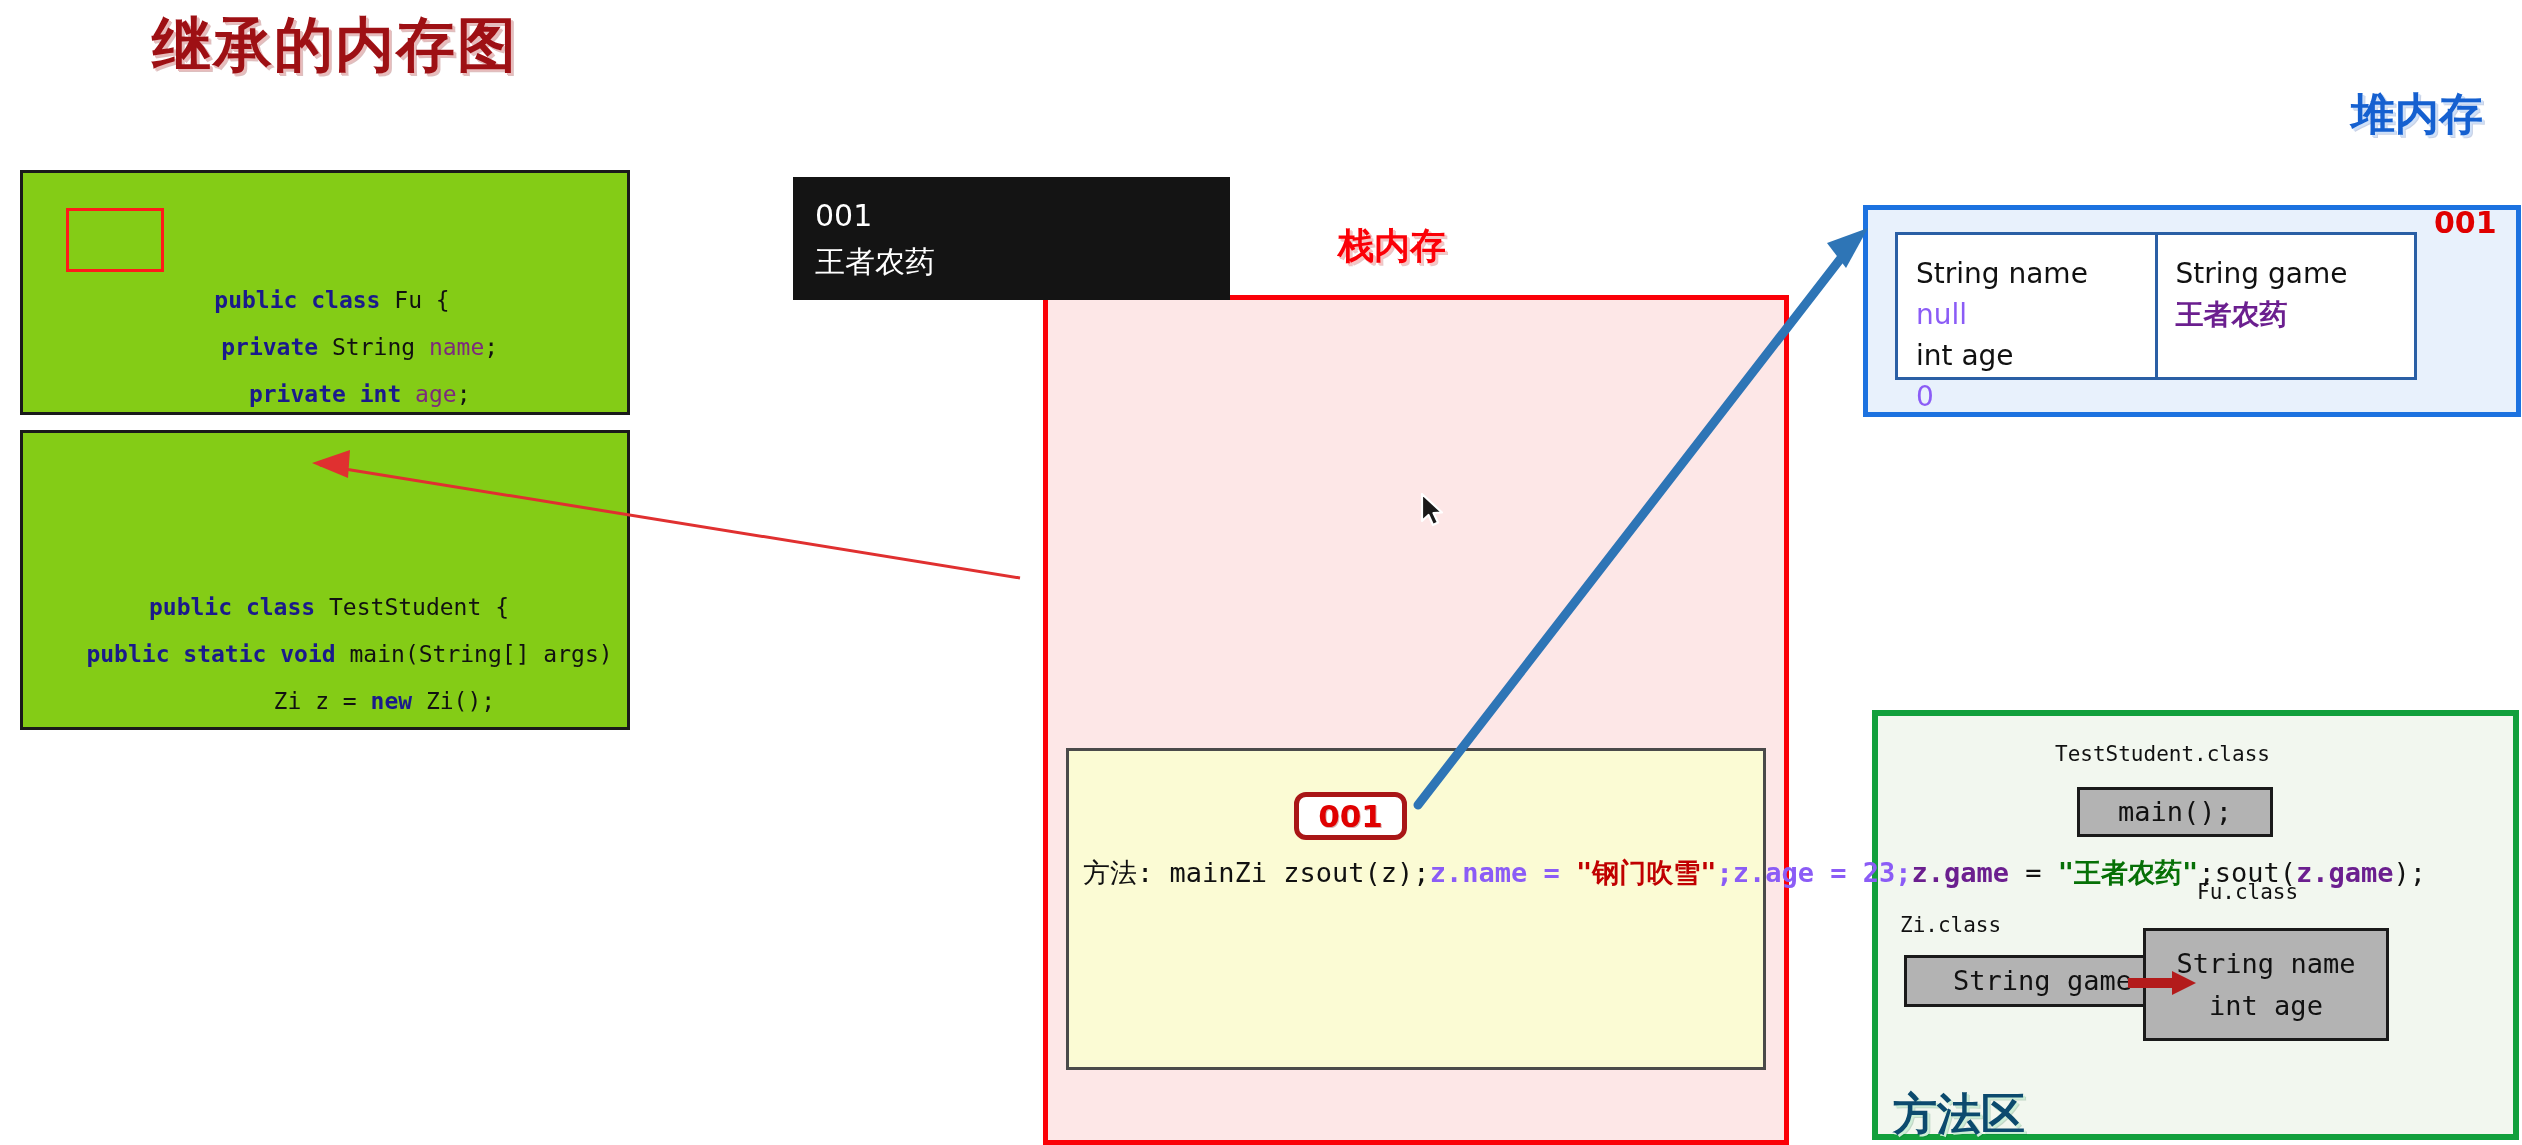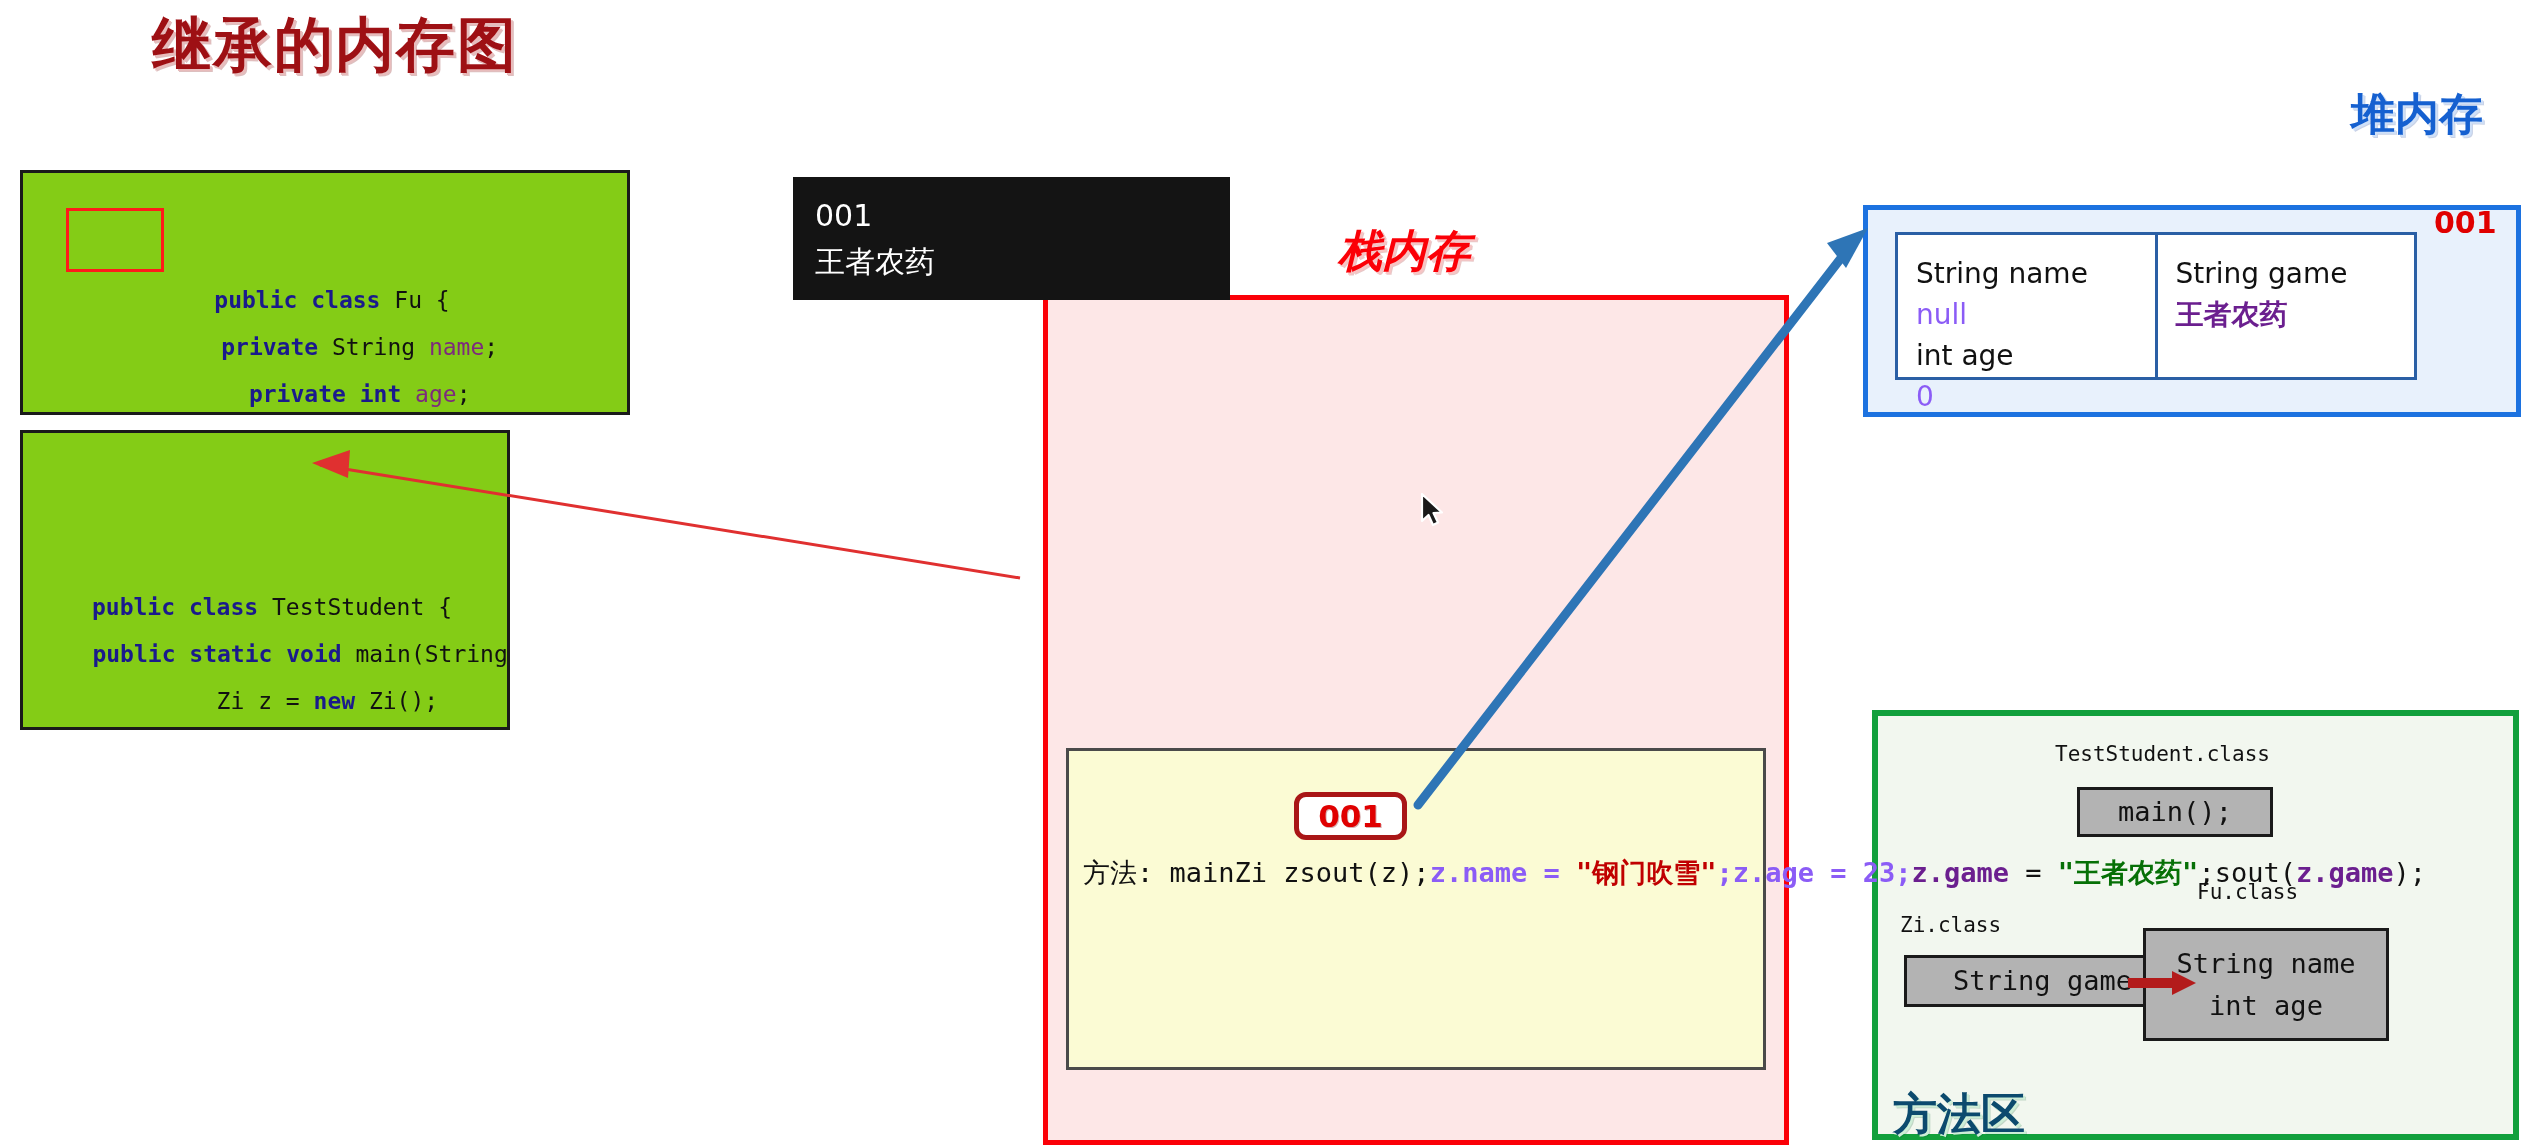--- a/index.html
+++ b/index.html
@@ -47,21 +47,21 @@
 
   .kw    { color: #1a1a8c; font-weight: bold; }
   .fld   { color: #7d2a7d; }
   .pur   { color: #6b1f8f; font-weight: bold; }
   .red   { color: #8b5cf6; font-weight: bold; }
   .redstr{ color: #c00000; font-weight: bold; }
   .grn   { color: #067006; font-weight: bold; }
   .blk   { color: #111111; }
 
   #code-fu      { left: 20px;  top: 170px; width: 610px; height: 245px; padding: 10px 0 0 14px; }
-  #code-test    { left: 20px;  top: 430px; width: 490px; height: 300px; padding: 10px 0 0 14px; }
+  #code-test    { left: 20px;  top: 430px; width: 610px; height: 300px; padding: 10px 0 0 8px; }
   .code-card .lines { position: relative; z-index: 1; }
 
   
   #private-box {
     position: absolute;
     left: 66px;
     top: 208px;
     width: 98px;
     height: 64px;
     border: 3px solid #ff1a1a;
@@ -85,26 +85,25 @@
     box-sizing: border-box;
     z-index: 20;
   }
 
   
   #stack-label {
     position: absolute;
     left: 1338px;
     top: 222px;
     font-family: "DejaVu Sans", sans-serif;
-    font-size: 44px;
+    font-size: 36px;
     font-weight: bold;
     color: #fb0007;
     text-shadow: 2px 2px 0 #f8c4c4, 3px 3px 0 rgba(150,0,0,.22);
     white-space: nowrap;
-    font-style: italic;
   }
   #stack-box {
     position: absolute;
     left: 1043px;
     top: 295px;
     width: 746px;
     height: 850px;
     background: #fde7e7;
     border: 5px solid #fb0007;
     box-sizing: border-box;

